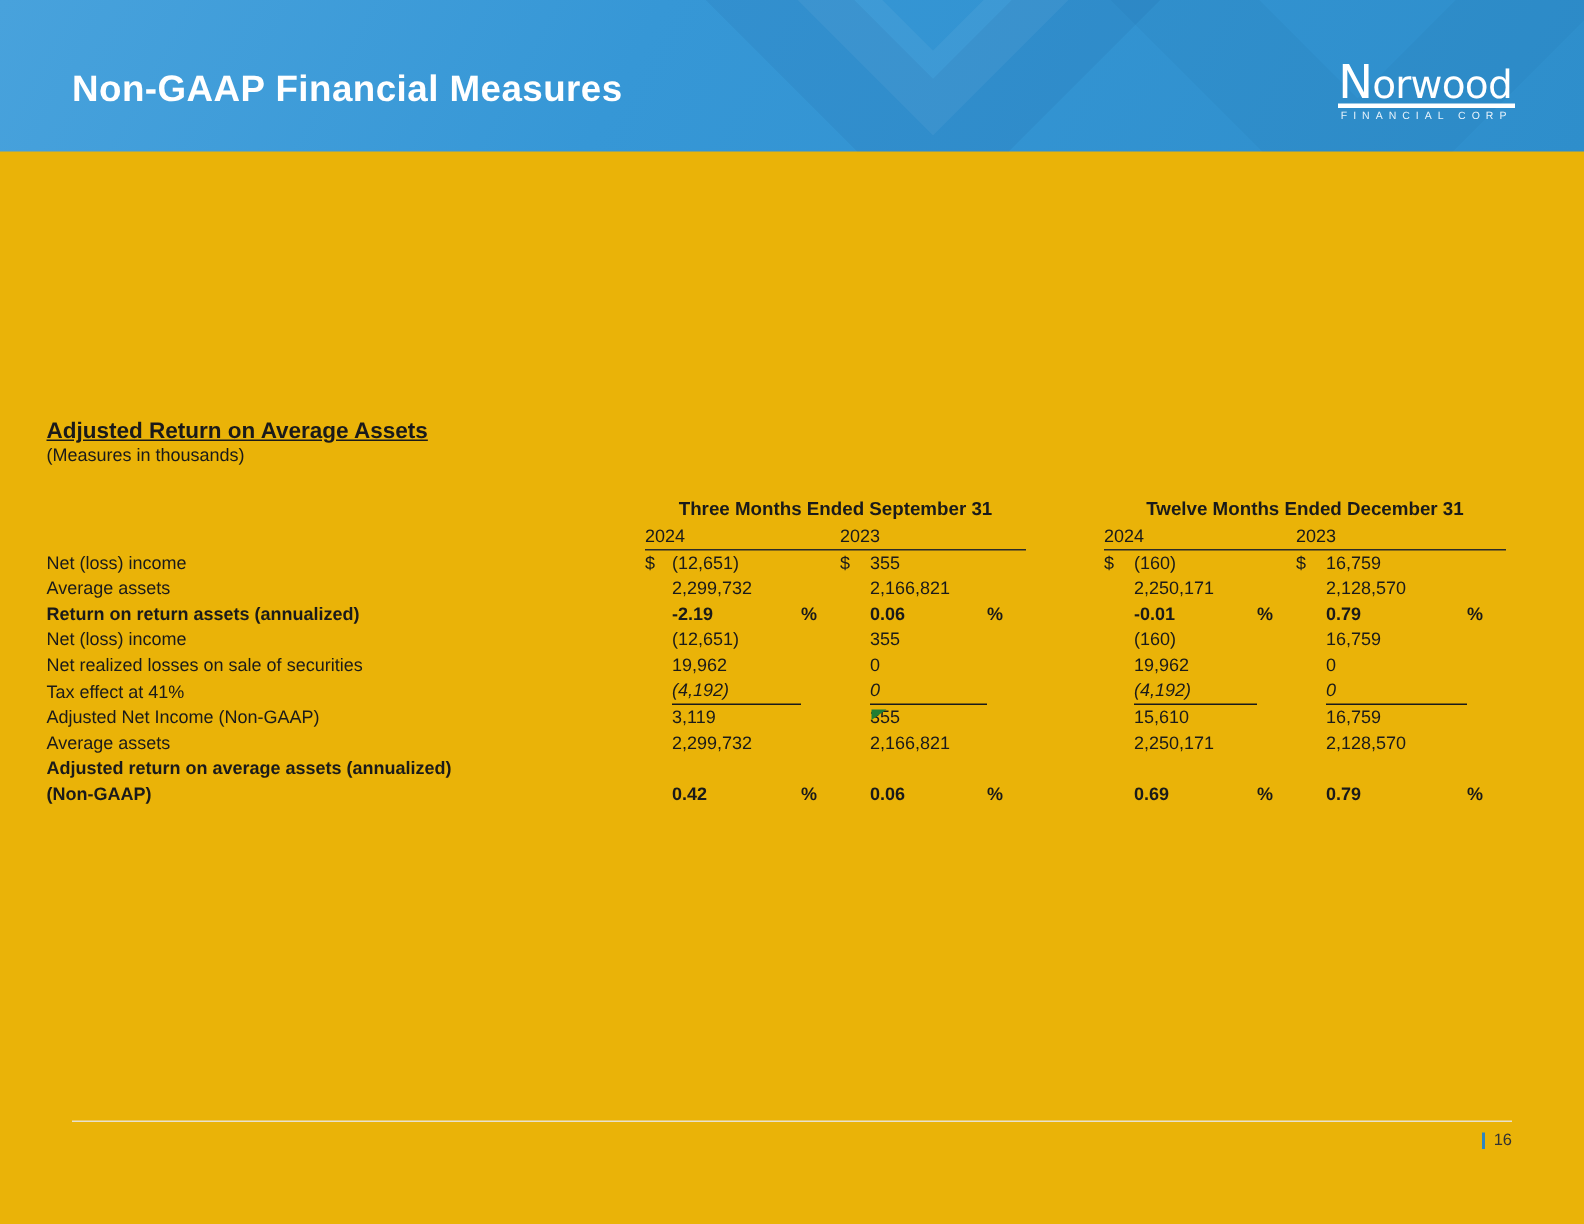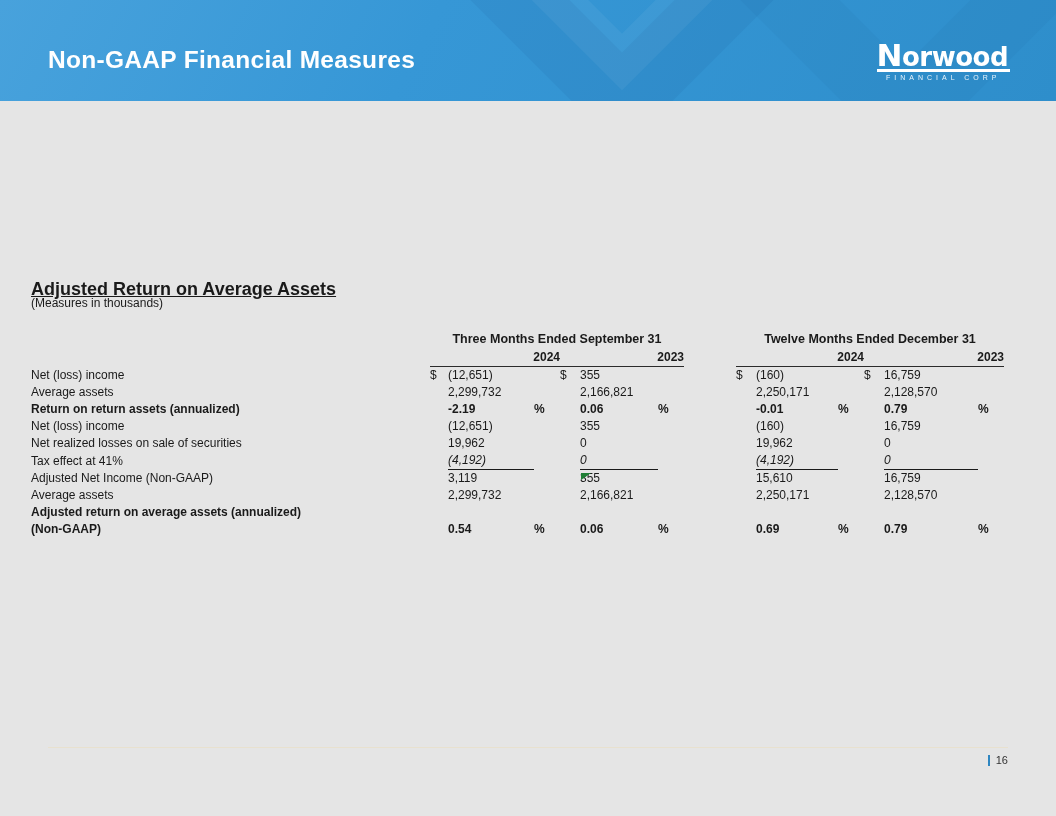--- a/index.html
+++ b/index.html
@@ -1,20 +1,20 @@
 <!DOCTYPE html>
 <html><head>
 <meta charset="utf-8">
 <style>
   html, body { margin: 0; padding: 0; background: #c8c8c8; }
   .slide {
     position: relative;
     width: 1056px;
     height: 816px;
-    background: #e5e5e5;
+    background: #eab308;
     overflow: hidden;
     font-family: "Liberation Sans", sans-serif;
     color: #1a1a1a;
   }
 
   
   .header {
     position: absolute;
     left: 0; top: 0;
     width: 1056px; height: 101px;
@@ -31,21 +31,21 @@
     white-space: nowrap;
   }
   .logo {
     position: absolute;
     right: 46px; top: 44px;
     text-align: center;
     color: #ffffff;
   }
   .logo-word {
     display: inline-block;
-    font-weight: 700;
+    font-weight: 400;
     font-size: 26px;
     line-height: 22px;
     letter-spacing: -0.5px;
     border-bottom: 3px solid #ffffff;
     padding: 0 2px 1px 0;
     font-family: "DejaVu Sans", sans-serif;
     text-align: center;
   }
   .logo-n { font-size: 31px; }
   .logo-sub {
@@ -54,21 +54,21 @@
     font-weight: 400;
     letter-spacing: 4px;
     color: #e9f4fc;
     white-space: nowrap;
   }
 
   
   .section-heading {
     position: absolute;
     left: 31px; top: 279px;
-    font-size: 18px;
+    font-size: 15px;
     font-weight: 700;
     text-decoration: underline;
     white-space: nowrap;
   }
   .section-sub {
     position: absolute;
     left: 31px; top: 296px;
     font-size: 12px;
     white-space: nowrap;
   }
@@ -84,21 +84,21 @@
   table.fin td {
     padding: 0;
     height: 17px;
     line-height: 17px;
     white-space: nowrap;
     vertical-align: bottom;
   }
   tr.hdr-group td { height: 18px; line-height: 18px; }
   tr.hdr-years td { height: 18px; line-height: 18px; }
   td.grp { font-weight: 700; text-align: center; font-size: 12.5px; }
-  td.yr  { font-weight: 700; text-align: right; border-bottom: 1.5px solid #2b2b2b; }
+  td.yr  { font-weight: 400; text-align: left; border-bottom: 1.5px solid #2b2b2b; }
   td.lbl { text-align: left; }
   td.d   { text-align: left; }
   td.n   { }
   td.p   { text-align: left; padding-left: 4px; }
   td.g   { }
   tr.b td { font-weight: 700; }
   td.ul  { border-bottom: 1.2px solid #1a1a1a; font-style: italic; }
   td.rel { position: relative; }
   .marker {
     position: absolute;
@@ -323,21 +323,21 @@
     </tr>
 
     <tr class="b">
       <td class="lbl">Adjusted return on average assets (annualized)</td>
       <td colspan="13"></td>
     </tr>
 
     <tr class="b">
       <td class="lbl">(Non-GAAP)</td>
       <td class="d"></td>
-      <td class="n">0.54</td>
+      <td class="n">0.42</td>
       <td class="p">%</td>
       <td class="d"></td>
       <td class="n">0.06</td>
       <td class="p">%</td>
       <td class="g"></td>
       <td class="d"></td>
       <td class="n">0.69</td>
       <td class="p">%</td>
       <td class="d"></td>
       <td class="n">0.79</td>

